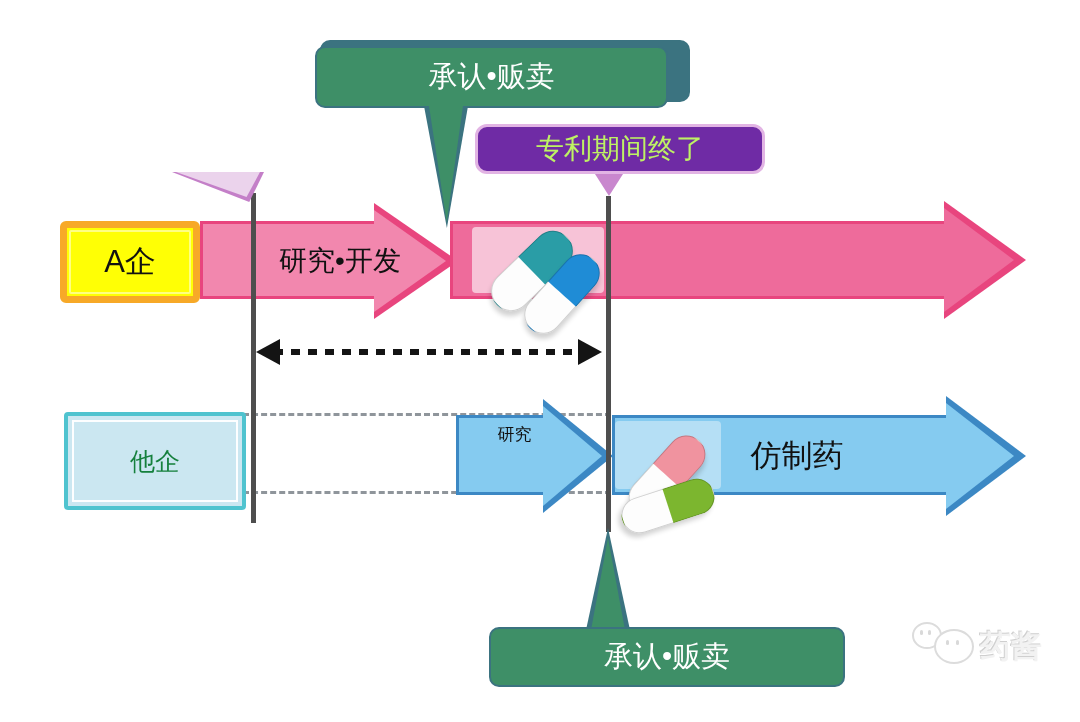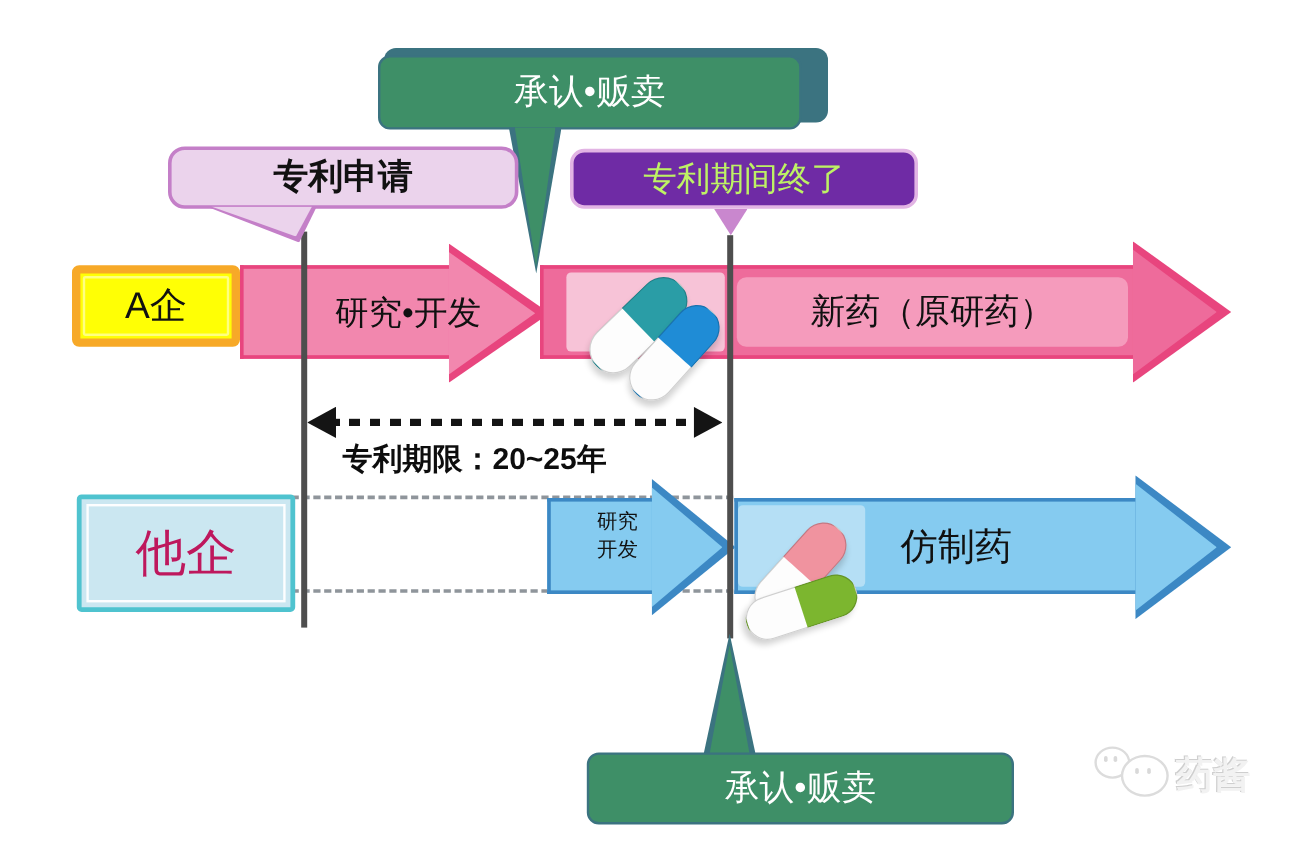--- a/index.html
+++ b/index.html
@@ -53,91 +53,83 @@
   .wm-eye{position:absolute;width:3px;height:5px;background:#d9d9d9;border-radius:2px;}
 </style>
 </head>
 <body>
 
 <div class="canvas">
 
   <div class="abs dash" style="left:243px;top:413px;width:368px;"></div>
   <div class="abs dash" style="left:243px;top:491px;width:368px;"></div>
 
-  <div class="abs box-a ctr" style="left:60px;top:221px;width:140px;height:68px;">
+  <div class="abs box-a ctr" style="left:60px;top:221px;width:140px;height:82px;">
     <div class="hl"></div>
     <span style="font-size:31px;color:#111;">A企</span>
   </div>
 
   <div class="abs body-a1" style="left:200px;top:221px;width:176px;height:78px;"></div>
   <div class="abs head" style="left:374px;top:203px;width:84px;height:116px;">
     <div class="tri-outer" style="inset:0;background:var(--pink-edge,#E8457E);"></div>
     <div class="tri-inner" style="left:0;top:7px;width:72px;height:102px;background:var(--pink-fill,#F287AE);"></div>
   </div>
   <div class="abs arrow-label ctr" style="left:240px;top:243px;width:200px;height:36px;font-size:28px;">研究•开发</div>
 
   <div class="abs body-a2" style="left:450px;top:221px;width:498px;height:78px;"></div>
   <div class="abs head" style="left:944px;top:201px;width:82px;height:118px;">
     <div class="tri-outer" style="inset:0;background:var(--pink-edge,#E8457E);"></div>
     <div class="tri-inner" style="left:0;top:7px;width:70px;height:104px;background:var(--pink-fill-dark,#EE6B9B);"></div>
   </div>
   <div class="abs sq-pink" style="left:472px;top:227px;width:132px;height:66px;"></div>
-  <div class="abs band ctr" style="left:614px;top:231px;width:326px;height:58px;">
-    <span class="arrow-label" style="font-size:29px;">新药（原研药）</span>
-  </div>
 
   <div class="abs capsule" style="left:512px;top:222px;width:38px;height:96px;transform:rotate(46deg);background:linear-gradient(180deg,var(--capsule-teal,#2A9DA6) 0 50%,#fdfdfd 50% 100%);"></div>
   <div class="abs capsule" style="left:543px;top:247px;width:36px;height:92px;transform:rotate(42deg);background:linear-gradient(180deg,var(--capsule-blue,#1F8CD6) 0 50%,#fdfdfd 50% 100%);"></div>
 
   <div class="abs box-b ctr" style="left:64px;top:412px;width:182px;height:98px;">
     <div class="hl"></div>
-    <span style="font-size:42px;color:#be185d;">他企</span>
+    <span style="font-size:25px;color:#15803d;">他企</span>
   </div>
 
   <div class="abs body-b" style="left:456px;top:415px;width:94px;height:80px;"></div>
   <div class="abs head" style="left:543px;top:399px;width:70px;height:114px;">
     <div class="tri-outer" style="inset:0;background:var(--blue-edge,#3C88C4);"></div>
     <div class="tri-inner" style="left:0;top:7px;width:59px;height:100px;background:var(--blue-fill,#85CBF0);"></div>
   </div>
   <div class="abs arrow-label" style="left:462px;top:424px;width:105px;font-size:17px;line-height:1.35;z-index:4;">
     <div>研究</div>
-    <div>开发</div>
   </div>
 
   <div class="abs body-b" style="left:612px;top:415px;width:338px;height:80px;"></div>
   <div class="abs head" style="left:946px;top:396px;width:80px;height:120px;">
     <div class="tri-outer" style="inset:0;background:var(--blue-edge,#3C88C4);"></div>
     <div class="tri-inner" style="left:0;top:7px;width:68px;height:106px;background:var(--blue-fill,#85CBF0);"></div>
   </div>
   <div class="abs sq-blue" style="left:615px;top:421px;width:106px;height:68px;"></div>
   <div class="abs arrow-label ctr" style="left:677px;top:438px;width:240px;height:36px;font-size:31px;z-index:4;">仿制药</div>
 
   <div class="abs capsule" style="left:648px;top:428px;width:36px;height:94px;transform:rotate(42deg);background:linear-gradient(180deg,var(--capsule-pink,#F0939F) 0 50%,#fdfdfd 50% 100%);"></div>
   <div class="abs capsule" style="left:650px;top:458px;width:34px;height:94px;transform:rotate(72deg);background:linear-gradient(180deg,var(--capsule-green,#7CB62F) 0 50%,#fdfdfd 50% 100%);"></div>
 
   <div class="abs vline" style="left:251px;top:193px;height:330px;"></div>
   <div class="abs vline" style="left:606px;top:196px;height:336px;"></div>
 
   <div class="abs dot-stem" style="left:274px;top:349px;width:308px;"></div>
   <div class="abs dot-head" style="left:256px;top:339px;clip-path:polygon(100% 0,0 50%,100% 100%);"></div>
   <div class="abs dot-head" style="left:578px;top:339px;clip-path:polygon(0 0,100% 50%,0 100%);"></div>
-  <div class="abs term-label" style="left:278px;top:366px;width:235px;">专利期限：20~25年</div>
 
   <div class="abs green-back" style="left:320px;top:40px;width:370px;height:62px;"></div>
   <div class="abs green-box ctr" style="left:315px;top:46px;width:353px;height:62px;font-size:29px;">
     <span>承认•贩卖</span>
   </div>
   <div class="abs ptr" style="left:424px;top:106px;width:44px;height:122px;">
     <div style="position:absolute;inset:0;clip-path:polygon(0 0,100% 0,52% 100%);background:var(--green-edge,#3B7380);"></div>
     <div style="position:absolute;left:5px;top:0;width:34px;height:116px;clip-path:polygon(0 0,100% 0,52% 100%);background:var(--green-box,#3E8F67);"></div>
   </div>
 
-  <div class="abs lav-box ctr" style="left:140px;top:122px;width:292px;height:52px;font-size:29px;">
-    <span>专利申请</span>
-  </div>
   <div class="abs ptr" style="left:172px;top:172px;width:92px;height:30px;">
     <div style="position:absolute;inset:0;clip-path:polygon(0 0,100% 0,84% 100%);background:var(--lavender-edge,#C47FC8);"></div>
     <div style="position:absolute;left:4px;top:0;width:84px;height:25px;clip-path:polygon(0 0,100% 0,84% 100%);background:var(--lavender-fill,#EBD3EC);"></div>
   </div>
 
   <div class="abs purple-box ctr" style="left:475px;top:124px;width:290px;height:50px;font-size:28px;">
     <span>专利期间终了</span>
   </div>
   <div class="abs ptr" style="left:595px;top:174px;width:28px;height:22px;clip-path:polygon(0 0,100% 0,50% 100%);background:#C987CE;"></div>
 

